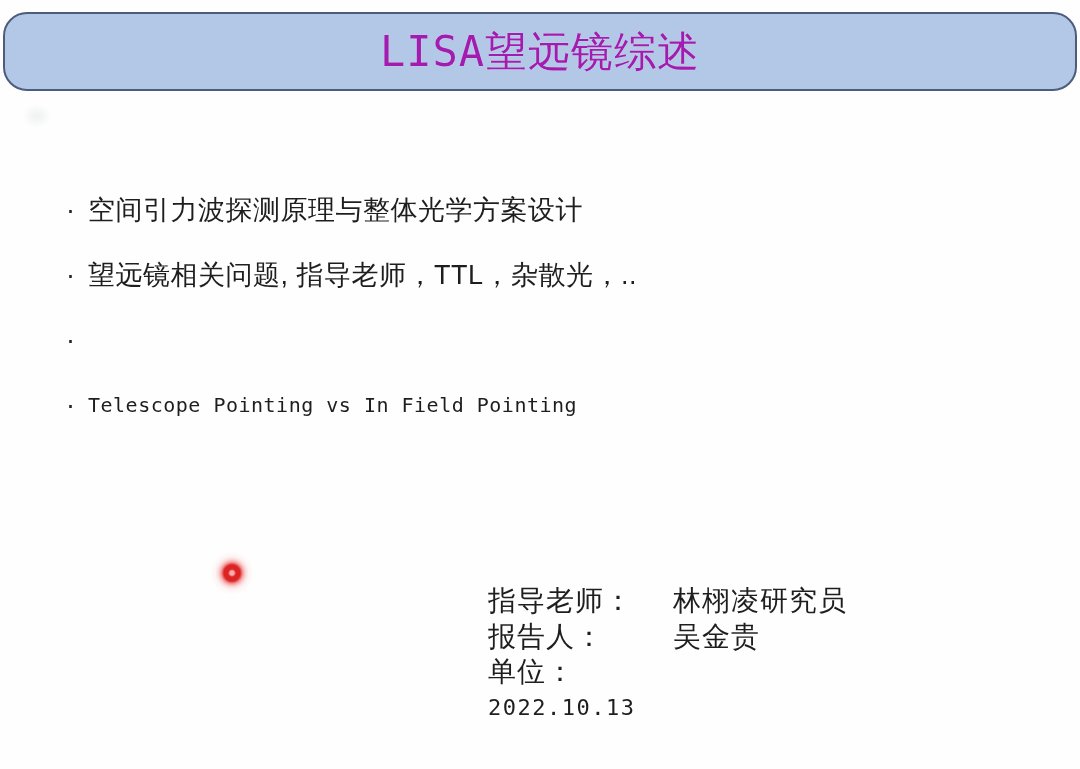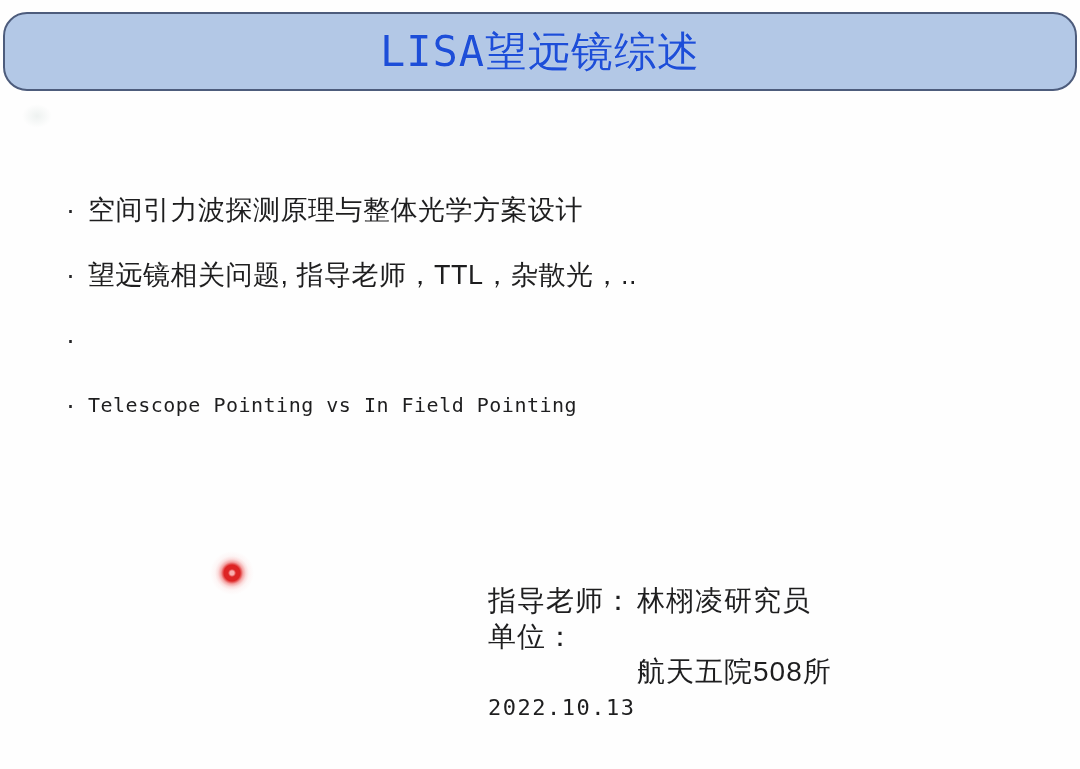--- a/index.html
+++ b/index.html
@@ -29,21 +29,21 @@
     border: 2px solid var(--banner-border, #4d5c7c);
     border-radius: 24px;
     display: flex;
     align-items: center;
     justify-content: center;
   }
   .title-text {
     font-family: "DejaVu Sans Mono", "Liberation Sans", sans-serif;
     font-size: 42px;
     letter-spacing: 1px;
-    color: #1d4ed8;
+    color: #a21caf;
     white-space: nowrap;
     text-shadow: 0 0 1px rgba(255,255,255,0.6);
   }
 
   
   .smudge {
     position: absolute;
     left: 22px;
     top: 104px;
     width: 30px;
@@ -107,20 +107,21 @@
   .credits {
     position: absolute;
     left: 488px;
     top: 583px;
     font-size: 28px;
     line-height: 35.5px;
   }
   .credit-row {
     display: flex;
     white-space: nowrap;
+    gap: 36px;
   }
   .credit-label {
     display: inline-block;
     width: 149px;
     letter-spacing: 1px;
   }
   .credit-value {
     letter-spacing: 1px;
   }
   .credit-value.numeric {
@@ -159,24 +160,24 @@
   </ul>
 
   <div class="laser"></div>
 
   <div class="credits">
     <div class="credit-row">
       <span class="credit-label">指导老师：</span>
       <span class="credit-value">林栩凌研究员</span>
     </div>
     <div class="credit-row">
-      <span class="credit-label">单位：</span>
+      <span class="credit-label">报告人：</span>
+      <span class="credit-value">吴金贵</span>
     </div>
     <div class="credit-row">
-      <span class="credit-label"></span>
-      <span class="credit-value">航天五院508所</span>
+      <span class="credit-label">单位：</span>
     </div>
     <div class="credit-row">
       <span class="credit-value numeric">2022.10.13</span>
     </div>
   </div>
 
 </div>
 
 </body></html>

